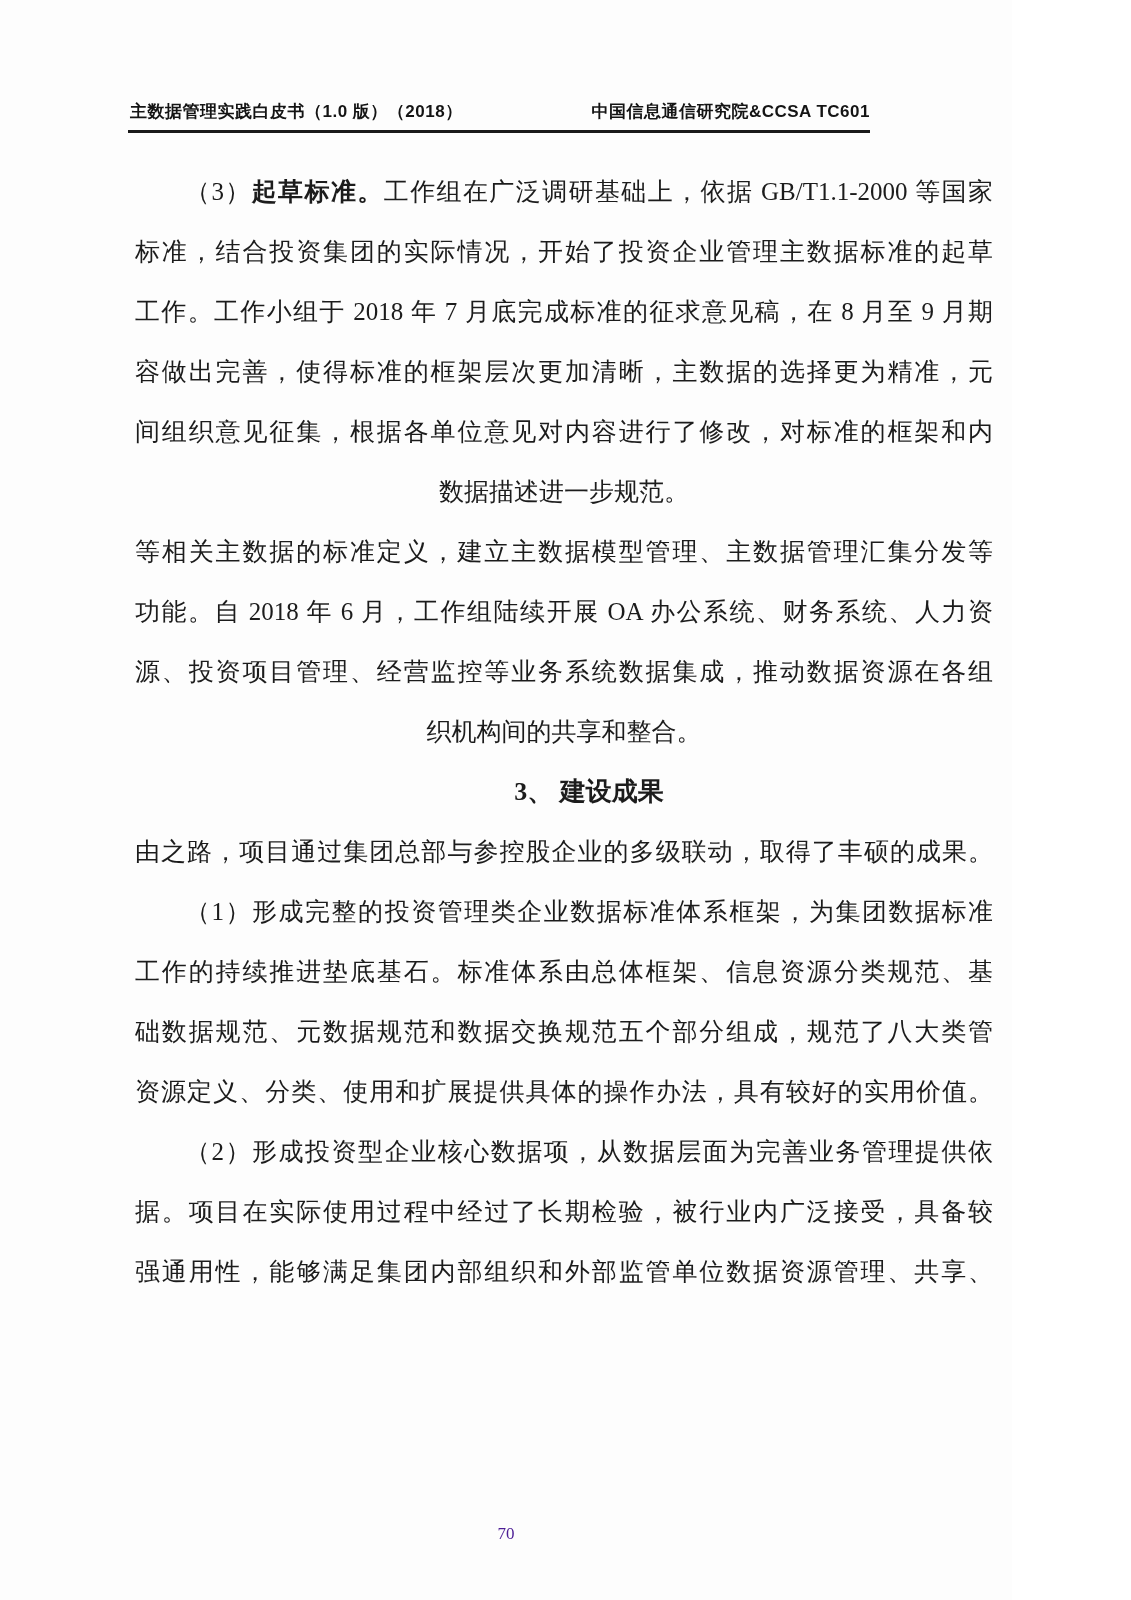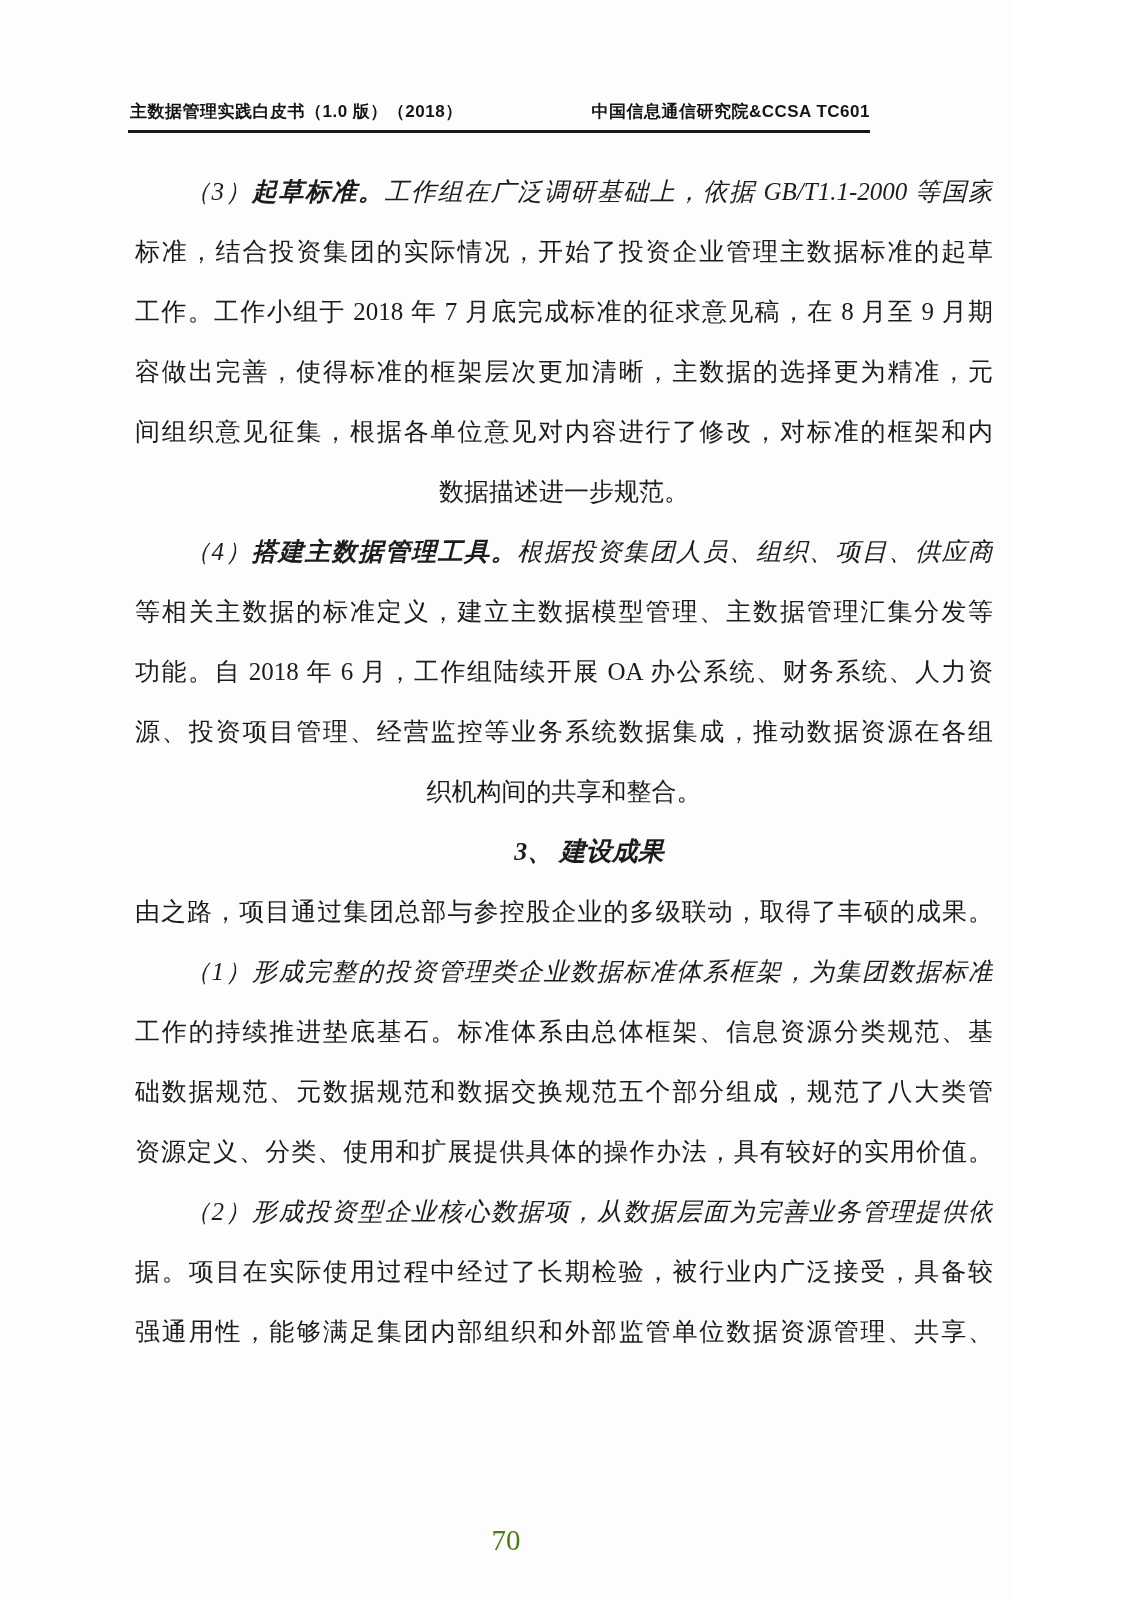--- a/index.html
+++ b/index.html
@@ -56,37 +56,36 @@
   }
   .line.justify {
     white-space: normal;
     text-align: justify;
     text-align-last: justify;
     text-justify: inter-character;
     overflow: hidden;
   }
   .line.indent {
     text-indent: 50px;
-    font-style: italic;
   }
   .line.heading {
     font-weight: bold;
     font-size: 26px;
   }
   .bold {
     font-weight: bold;
   }
   .page-number {
     position: absolute;
     left: 0;
     right: 0;
     top: 1524px;
     text-align: center;
-    font-size: 29px;
-    color: #4d7c0f;
+    font-size: 17px;
+    color: #4c1d95;
   }
 </style>
 </head>
 <body>
 
 <div class="page">
 
   <div class="doc-header">
     <span>主数据管理实践白皮书（1.0 版）（2018）</span>
     <span>中国信息通信研究院&amp;CCSA TC601</span>
@@ -94,21 +93,20 @@
 
   <div class="header-rule"></div>
 
   <div class="doc-body">
       <div class="line justify indent"><span>（3）</span><span class="bold">起草标准。</span><span>工作组在广泛调研基础上，依据 GB/T1.1-2000 等国家</span></div>
       <div class="line justify"><span>标准，结合投资集团的实际情况，开始了投资企业管理主数据标准的起草</span></div>
       <div class="line justify"><span>工作。工作小组于 2018 年 7 月底完成标准的征求意见稿，在 8 月至 9 月期</span></div>
       <div class="line justify"><span>容做出完善，使得标准的框架层次更加清晰，主数据的选择更为精准，元</span></div>
       <div class="line justify"><span>间组织意见征集，根据各单位意见对内容进行了修改，对标准的框架和内</span></div>
       <div class="line"><span>数据描述进一步规范。</span></div>
-      <div class="line justify indent"><span>（4）</span><span class="bold">搭建主数据管理工具。</span><span>根据投资集团人员、组织、项目、供应商</span></div>
       <div class="line justify"><span>等相关主数据的标准定义，建立主数据模型管理、主数据管理汇集分发等</span></div>
       <div class="line justify"><span>功能。自 2018 年 6 月，工作组陆续开展 OA 办公系统、财务系统、人力资</span></div>
       <div class="line justify"><span>源、投资项目管理、经营监控等业务系统数据集成，推动数据资源在各组</span></div>
       <div class="line"><span>织机构间的共享和整合。</span></div>
       <div class="line indent heading"><span class="bold">3、 建设成果</span></div>
       <div class="line justify"><span>由之路，项目通过集团总部与参控股企业的多级联动，取得了丰硕的成果。</span></div>
       <div class="line justify indent"><span>（1）形成完整的投资管理类企业数据标准体系框架，为集团数据标准</span></div>
       <div class="line justify"><span>工作的持续推进垫底基石。标准体系由总体框架、信息资源分类规范、基</span></div>
       <div class="line justify"><span>础数据规范、元数据规范和数据交换规范五个部分组成，规范了八大类管</span></div>
       <div class="line justify"><span>资源定义、分类、使用和扩展提供具体的操作办法，具有较好的实用价值。</span></div>

